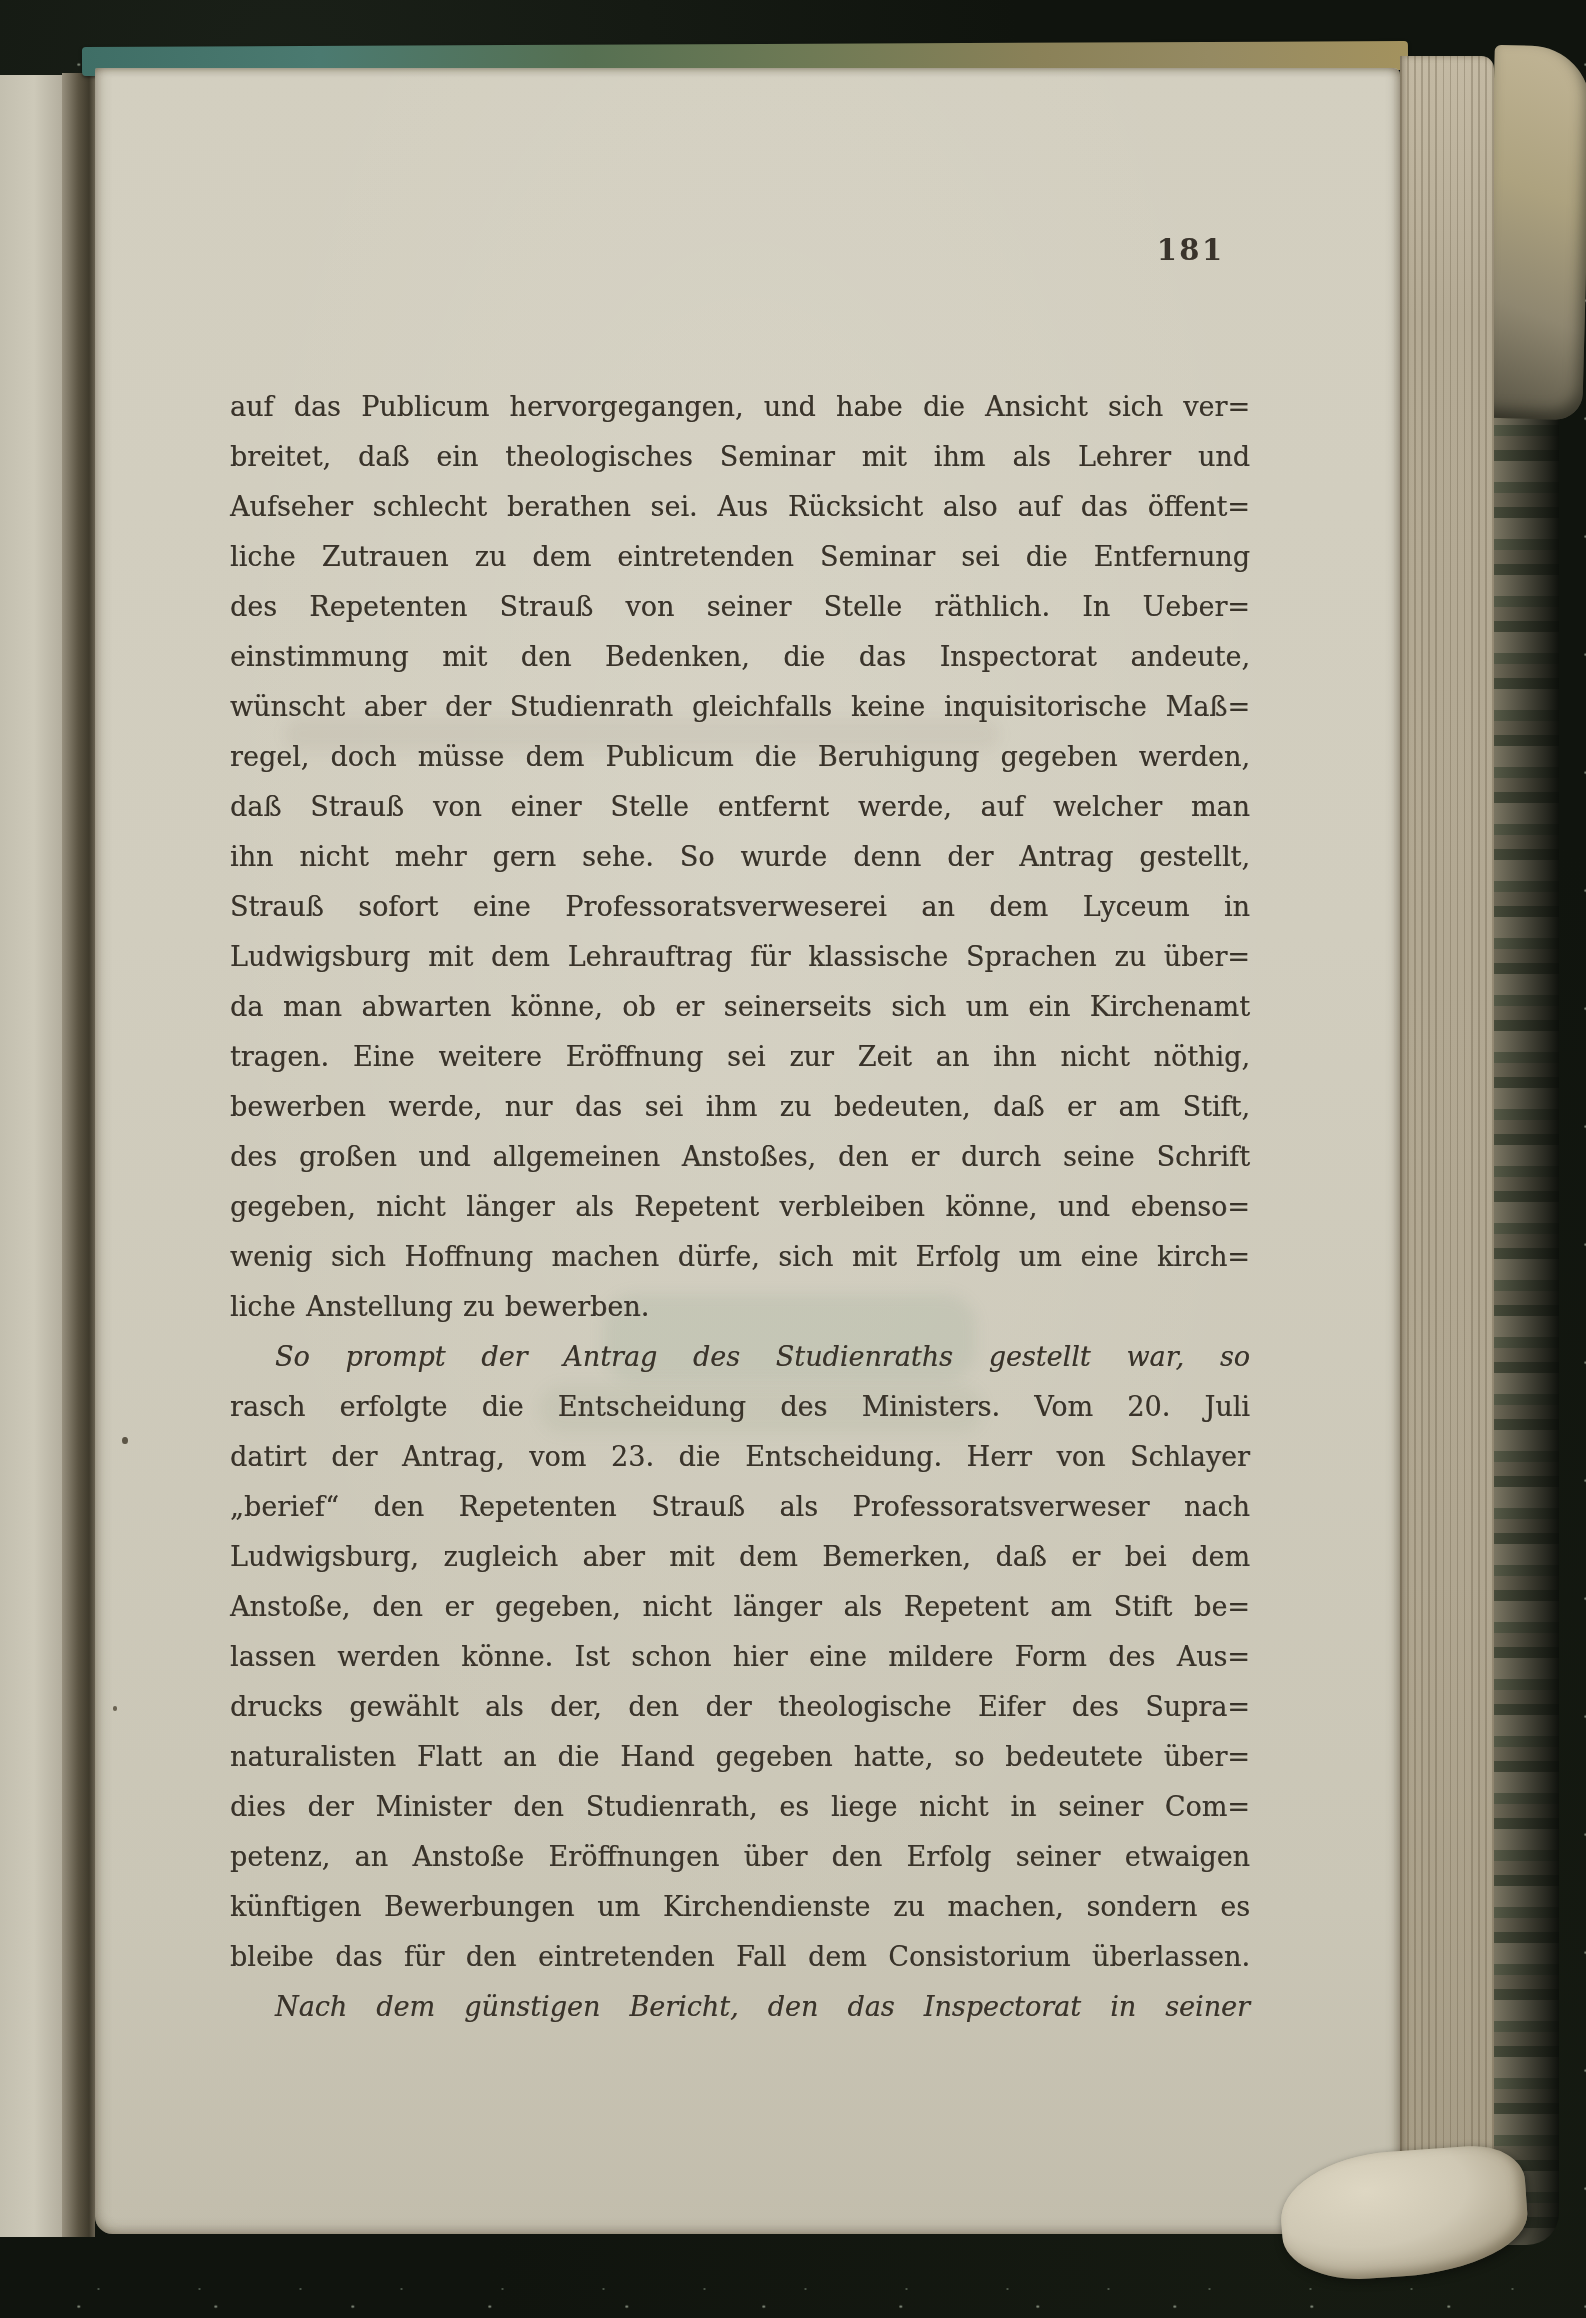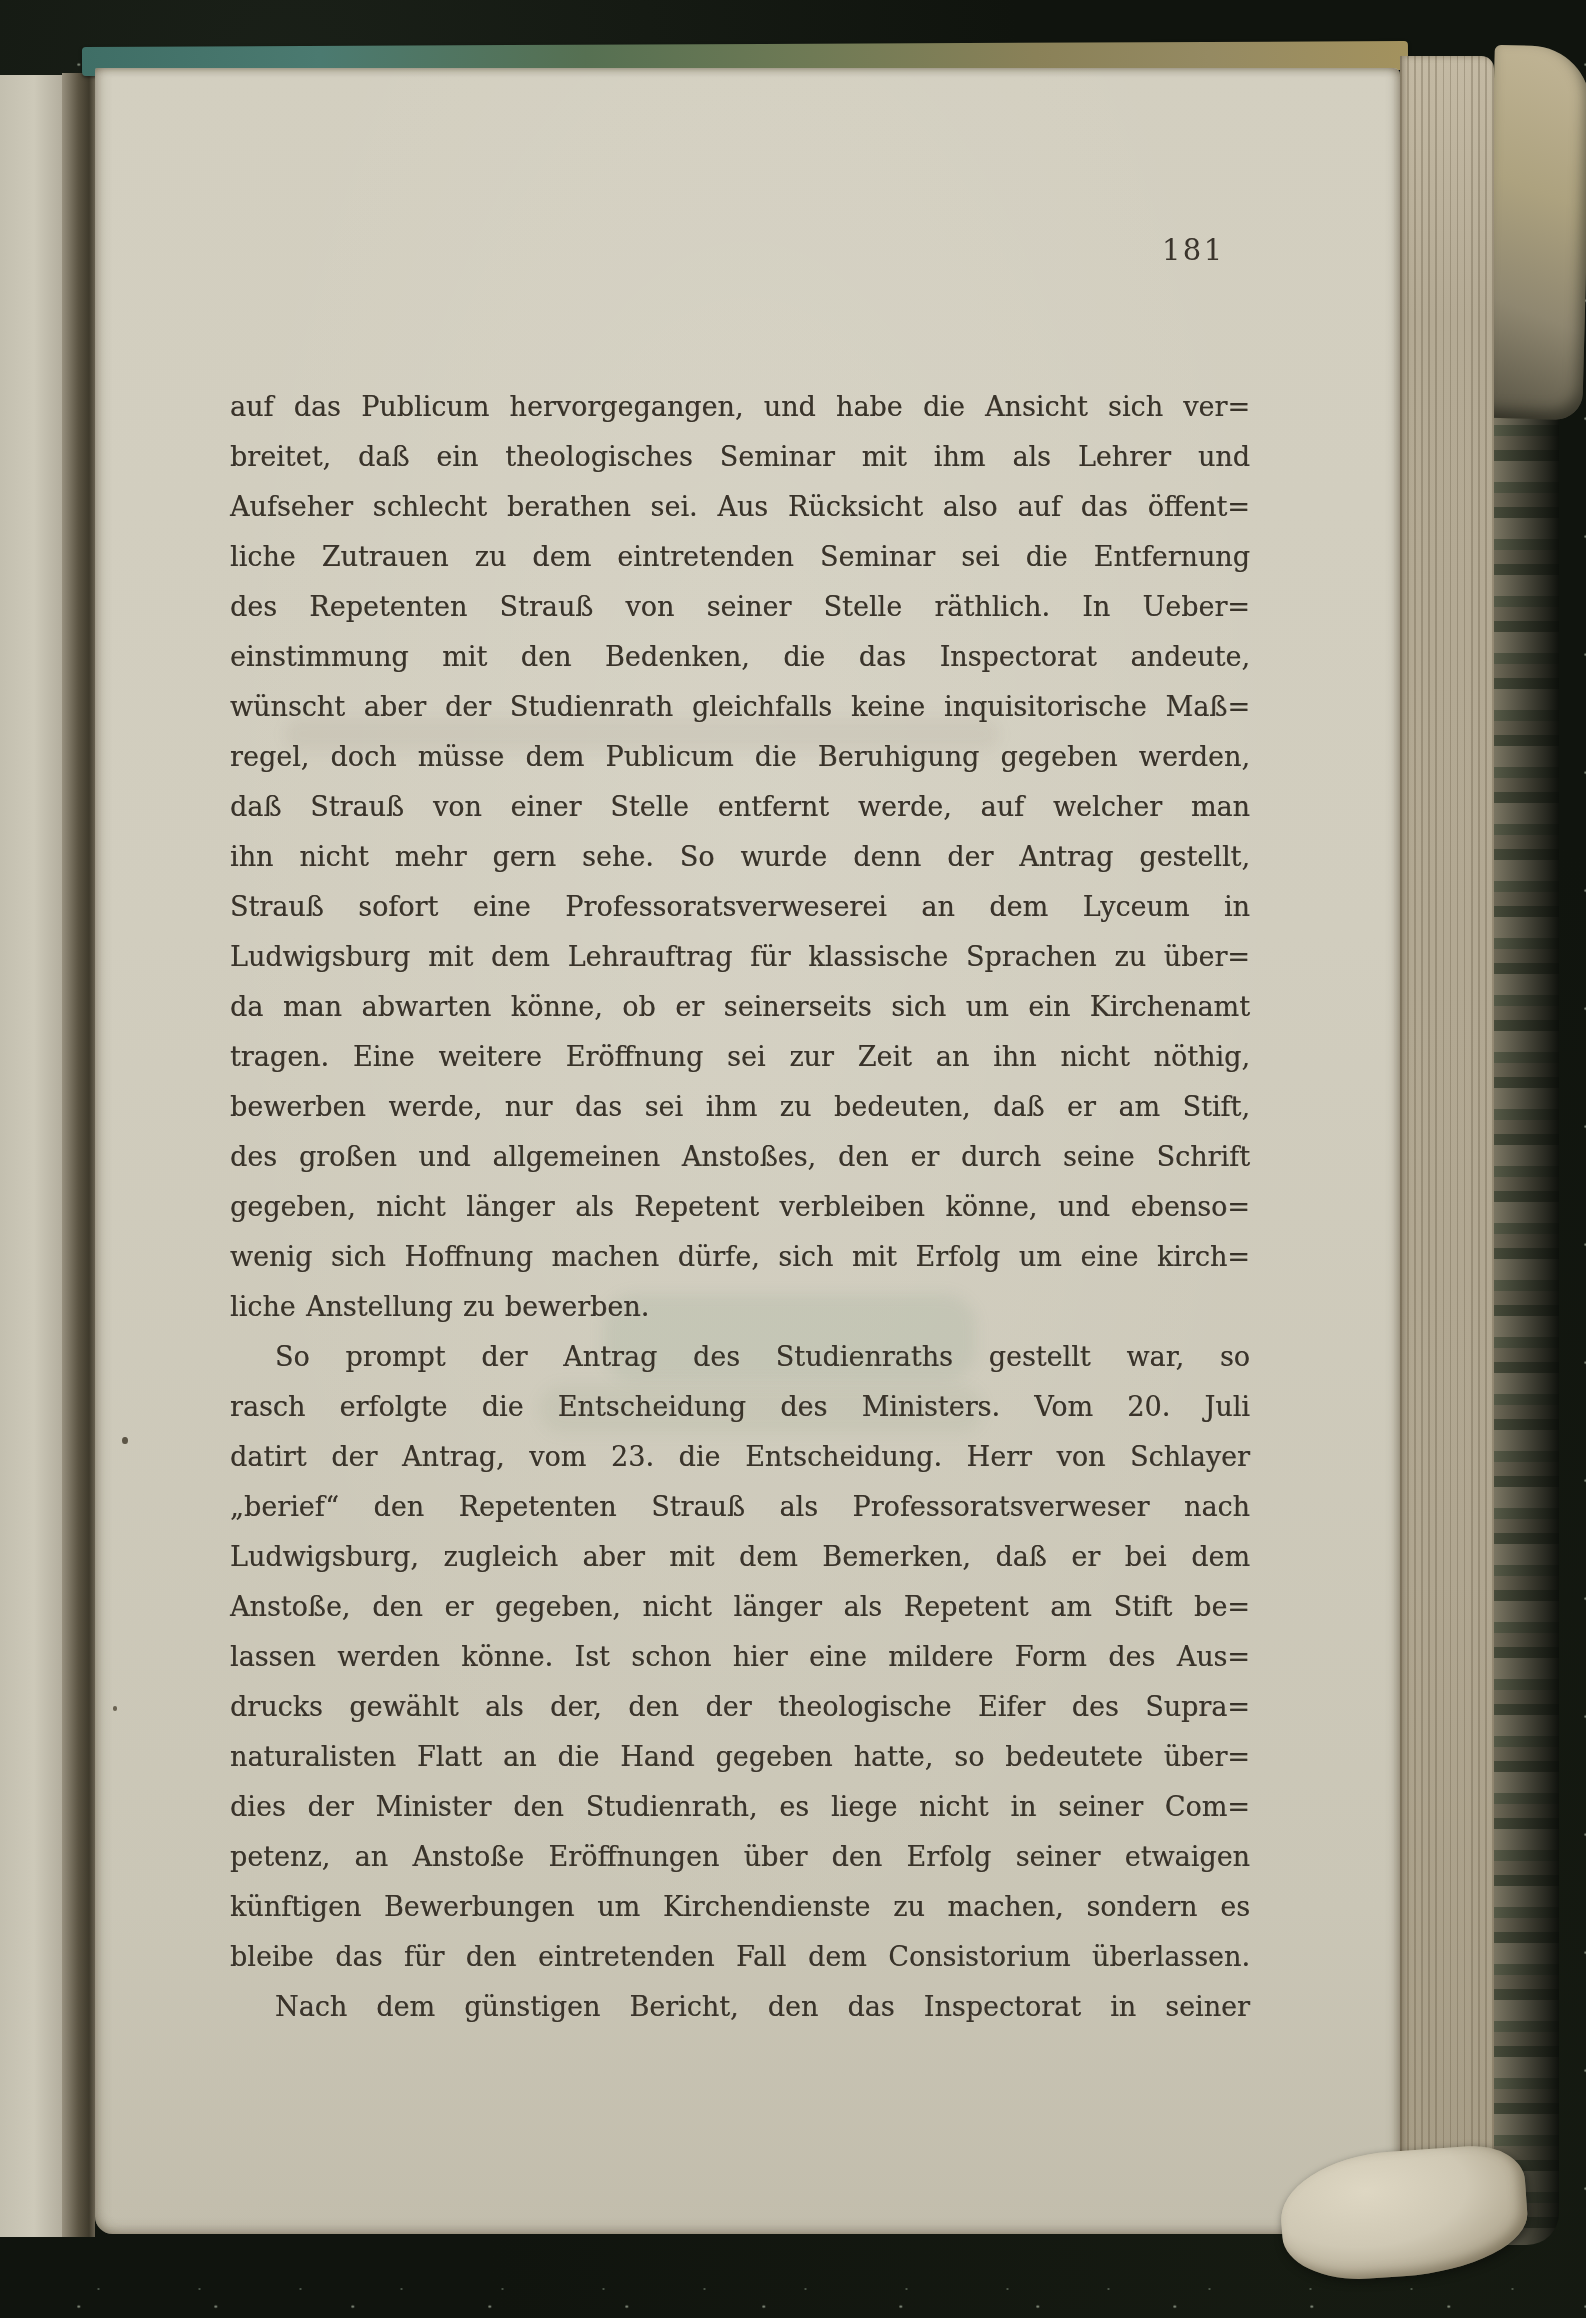--- a/index.html
+++ b/index.html
@@ -65,33 +65,33 @@
     border-radius:2.4px 6.3px 48px 17.5px;
     box-shadow:
       inset -7.1px 0 11px -4.8px rgba(90,78,56,.5),
       inset 0 4.8px 8px -4.8px rgba(90,78,56,.55),
       inset 8px 0 14.3px -6.3px rgba(80,70,50,.45),
       inset 0 -8px 12.7px -6.3px rgba(90,78,56,.4);
   }
   .page-number{
     position:absolute;left:119px;top:165px;width:1020px;
     text-align:right;padding-right:9.5px;box-sizing:border-box;
-    font-size:29px;letter-spacing:2.4px;color:#3a342c;
+    font-size:29px;letter-spacing:2.4px;color:#3a342c;font-weight:bold;
   }
   .text-block{
     position:absolute;left:135px;top:314px;width:1020px;color:#39332a;
   }
   .line{
     height:50px;line-height:50px;font-size:27px;
     text-align:justify;text-align-last:justify;
     word-spacing:1.6px;white-space:nowrap;
     text-shadow:0.3px 0.3px 0.5px rgba(50,44,36,.55);
   }
   .line.no-just{text-align-last:left;}
-  .line.indent{text-indent:45px;}
+  .line.indent{text-indent:45px;font-style:italic;}
   .ghost{position:absolute;filter:blur(7.1px);pointer-events:none;}
   .ghost-a{left:508px;top:1226px;width:373px;height:87px;background:rgba(118,148,120,.12);border-radius:32px;}
   .ghost-b{left:444px;top:1317px;width:444px;height:48px;background:rgba(120,146,114,.09);border-radius:24px;}
   .ghost-c{left:190px;top:650px;width:714px;height:32px;background:rgba(110,105,90,.07);border-radius:16px;}
   .fleck-1{position:absolute;left:27px;top:1369px;width:5.6px;height:7.1px;background:#5c5546;border-radius:50%;}
   .fleck-2{position:absolute;left:17.5px;top:1638px;width:4.8px;height:4.8px;background:#6a6252;border-radius:50%;}
   .crumple{
     position:absolute;left:1281px;top:2151px;width:246px;height:125px;
     background:
       radial-gradient(ellipse at 35% 30%, #ded7c3 0%, #cfc8b4 45%, #a79d85 85%);

